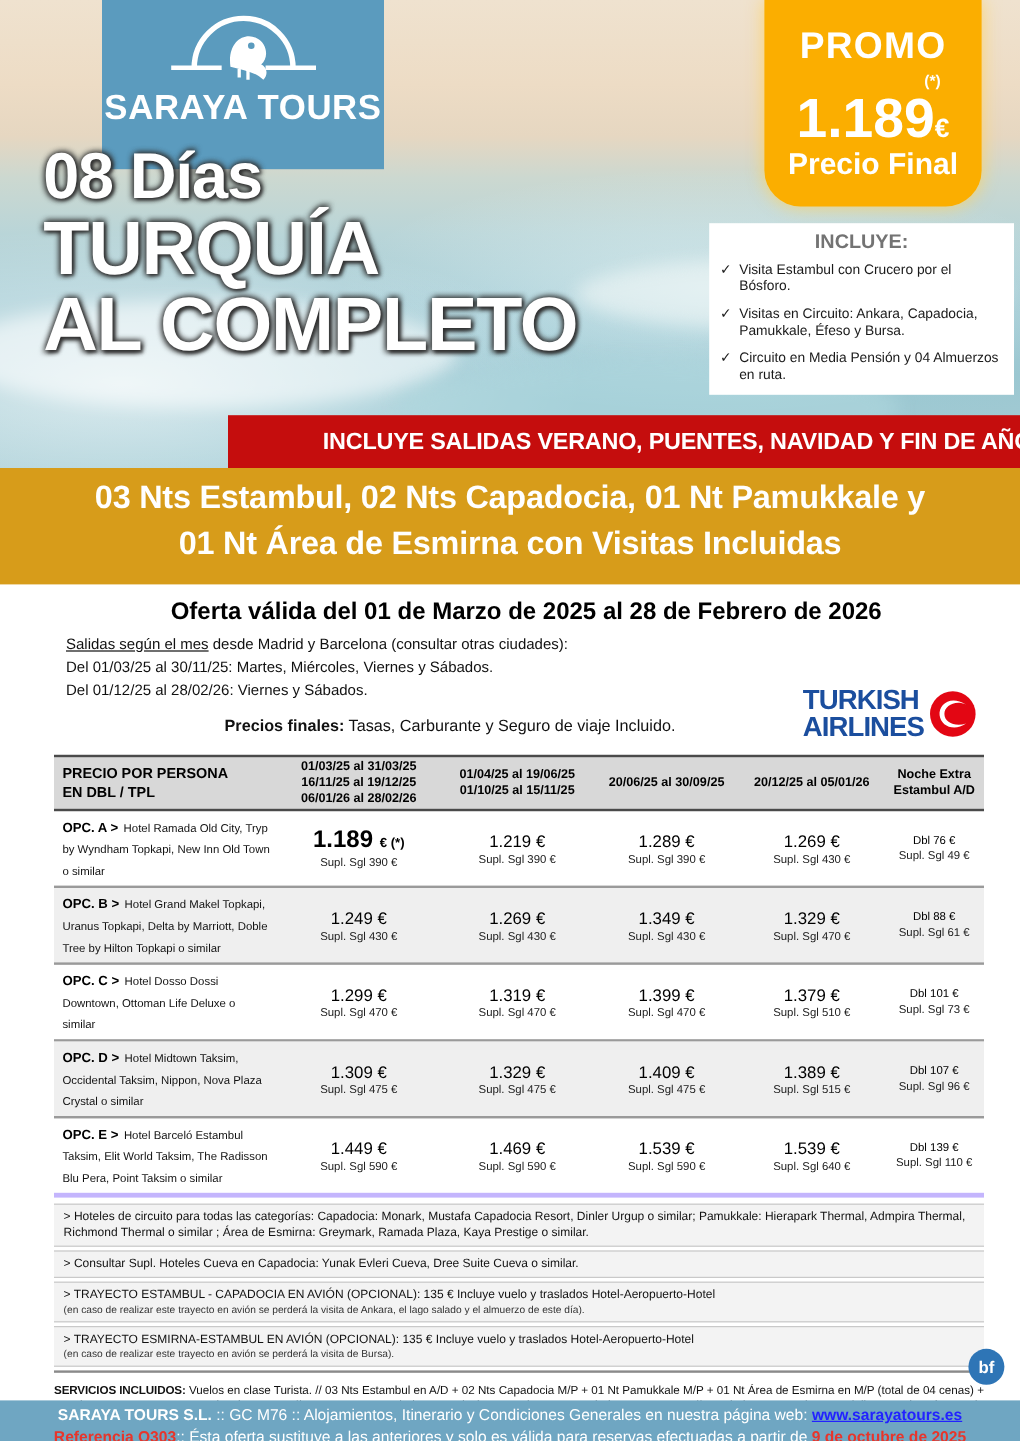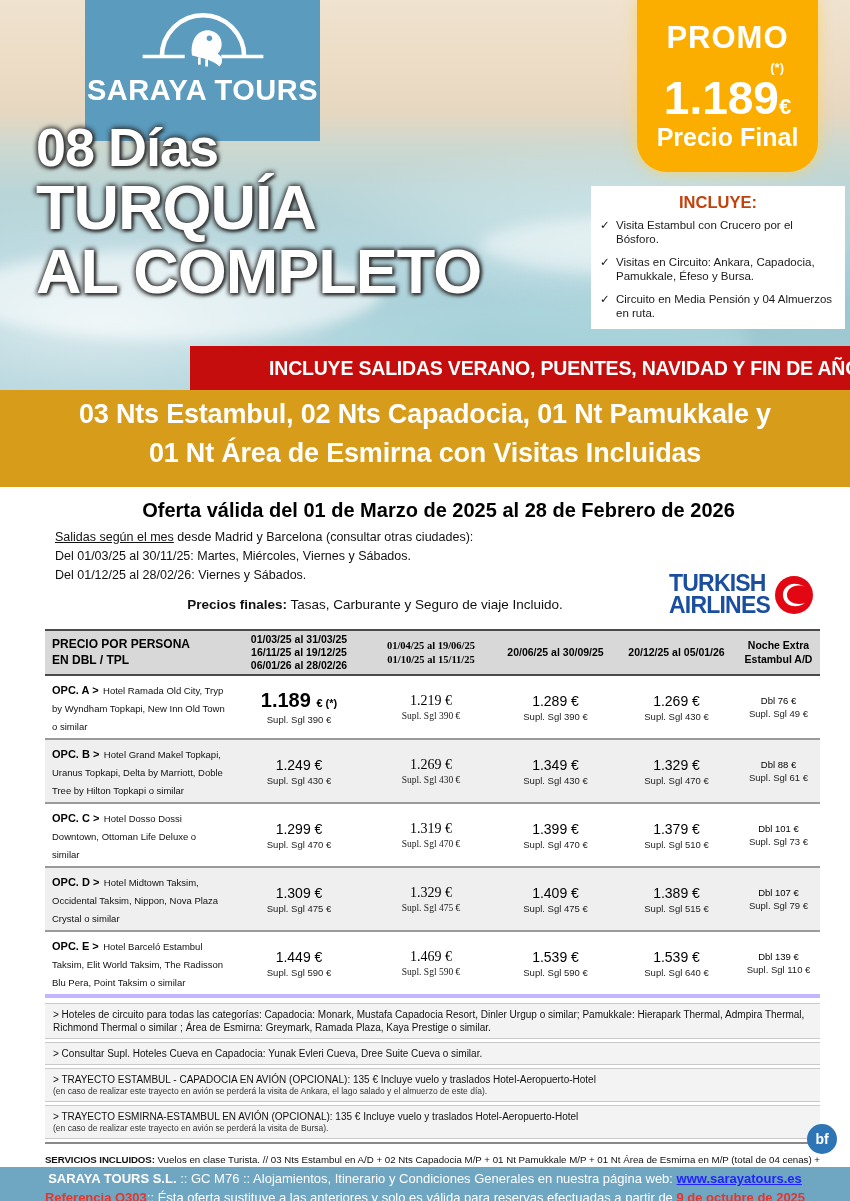--- a/index.html
+++ b/index.html
@@ -35,21 +35,21 @@
 
   .hero-titles { position:absolute; left:36px; top:120px; }
   .ht { color:#fff; font-weight:bold; letter-spacing:-1px; line-height:1.02;
     text-shadow:0 0 5px rgba(45,45,45,.95), 2px 2px 3px rgba(45,45,45,.85),
                 -2px 2px 4px rgba(60,60,60,.6), 2px -2px 4px rgba(60,60,60,.6); }
   .ht1 { font-size:54px; }
   .ht2, .ht3 { font-size:63px; }
 
   .includes-box { position:absolute; left:591px; top:186px; width:254px; min-height:141px;
     background:#fff; padding:7px 9px 9px 9px; }
-  .inc-title { color:#c2410c; font-weight:bold; font-size:16.5px; text-align:center; margin-bottom:6px; }
+  .inc-title { color:#737373; font-weight:bold; font-size:16.5px; text-align:center; margin-bottom:6px; }
   .inc-item { display:flex; gap:5px; font-size:11.5px; color:#1a1a1a; line-height:1.25; margin-bottom:8px; }
   .inc-item:last-child { margin-bottom:0; }
   .chk { flex:0 0 11px; }
 
   .red-banner { position:absolute; left:190px; top:346px; width:797px; height:44px; background:#c50d0d;
     color:#fff; font-weight:bold; font-size:19.5px; display:flex; align-items:center; justify-content:center;
     letter-spacing:-.2px; }
 
   
   .gold-banner { width:850px; height:97px; background:#d79c1a; color:#fff; font-weight:bold;
@@ -67,21 +67,21 @@
 
   
   .ptable { width:775px; margin:6px 0 0 45px; }
   .thead { display:flex; background:#d8d8d8; border-top:2px solid #4a4a4a; border-bottom:2px solid #4a4a4a;
     align-items:center; min-height:47px; }
   .trow { display:flex; align-items:center; border-bottom:2px solid #9a9a9a; padding:4px 0; }
   .trow.alt { background:#efefef; }
   .trow:last-of-type { border-bottom:4px solid #c4b5fd;justify-content:center; }
   .c { text-align:center; }
   .c1 { width:186px; text-align:left; padding-left:7px; padding-right:6px; }
-  .c2 { width:136px; } .c3 { width:128px;font-family:Liberation Serif, serif; } .c4 { width:121px; } .c5 { width:121px; } .c6 { width:83px; }
+  .c2 { width:136px; } .c3 { width:128px; } .c4 { width:121px; } .c5 { width:121px; } .c6 { width:83px; }
   .hcell { font-weight:bold; font-size:10.5px; line-height:1.25; color:#000; }
   .hcell.main { font-size:12px; line-height:1.3; }
   .opc { font-weight:bold; font-size:11px; }
   .hotels { font-size:9.5px; line-height:1.22; color:#111; }
   .price { font-size:14px; color:#000; margin-bottom:2px; }
   .price.big { font-size:20px; font-weight:bold; }
   .pnote { font-size:11px; font-weight:bold; }
   .supl { font-size:9.5px; color:#222; }
   .xdbl { font-size:9.5px; color:#000; margin-bottom:2px; }
 
@@ -297,21 +297,21 @@
       <div class="c c4">
           <div class="price">1.409 €</div>
           <div class="supl">Supl. Sgl 475 €</div>
         </div>
       <div class="c c5">
           <div class="price">1.389 €</div>
           <div class="supl">Supl. Sgl 515 €</div>
         </div>
       <div class="c c6">
           <div class="xdbl">Dbl 107 €</div>
-          <div class="supl">Supl. Sgl 79 €</div>
+          <div class="supl">Supl. Sgl 96 €</div>
         </div>
     </div>
 
     <div class="trow">
       <div class="c c1"><span class="opc">OPC. E &gt;</span> <span class="hotels">Hotel Barceló Estambul Taksim, Elit World Taksim, The Radisson Blu Pera, Point Taksim o similar</span></div>
       <div class="c c2">
           <div class="price">1.449 €</div>
           <div class="supl">Supl. Sgl 590 €</div>
         </div>
       <div class="c c3">

